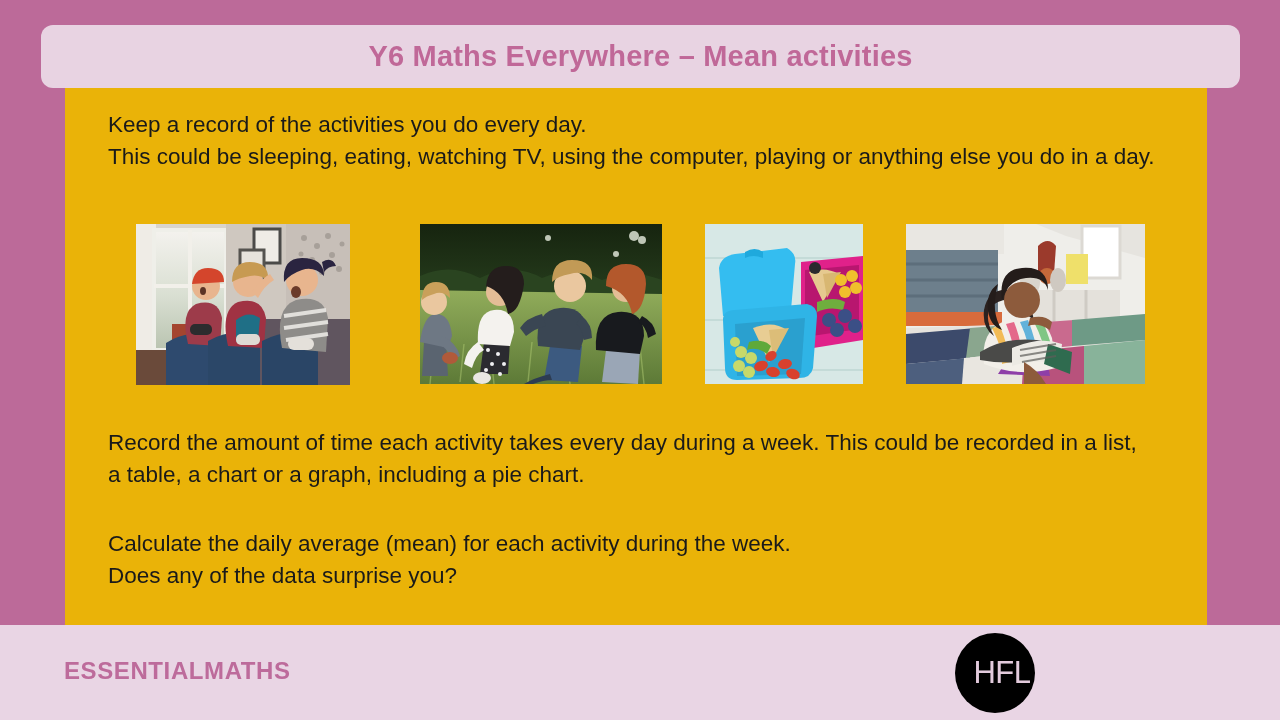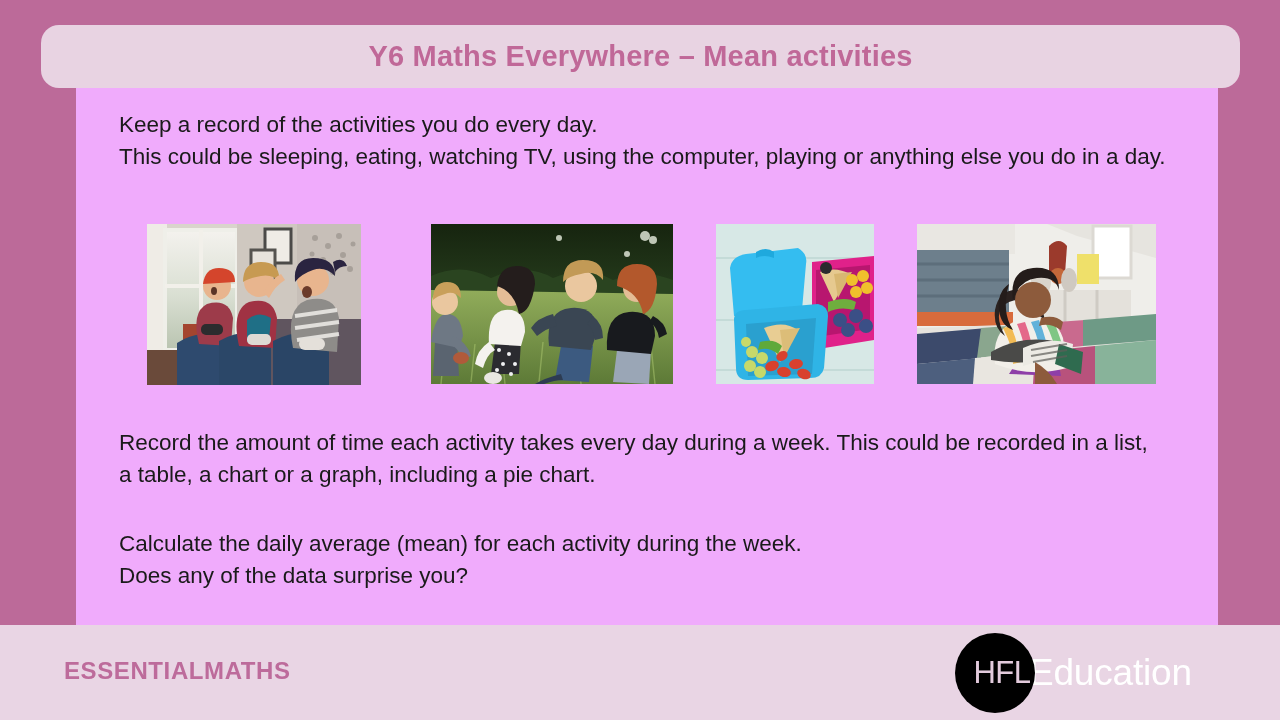--- a/index.html
+++ b/index.html
@@ -22,42 +22,42 @@
   }
 
   
   .title-bar {
     position: absolute;
     left: 41px;
     top: 25px;
     width: 1199px;
     height: 63px;
     background: #e8d3e2;
-    border-radius: 18px;
+    border-radius: 12px;
     display: flex;
     align-items: center;
     justify-content: center;
     box-sizing: border-box;
   }
   .title-text {
     font-size: 29px;
     font-weight: bold;
     color: #c06898;
     letter-spacing: 0.2px;
     white-space: nowrap;
   }
 
   
   .content-panel {
     position: absolute;
-    left: 76px;
+    left: 65px;
     top: 88px;
     width: 1142px;
     height: 572px;
-    background: #f0abfc;
+    background: #eab308;
     box-sizing: border-box;
   }
   .body-text {
     position: absolute;
     color: #1a1a1a;
     font-size: 22.5px;
     line-height: 32px;
     white-space: pre-line;
   }
   .para-intro {
@@ -437,17 +437,16 @@
 Does any of the data surprise you?</div>
     <div class="body-text para-record">Record the amount of time each activity takes every day during a week. This could be recorded in a list, a table, a chart or a graph, including a pie chart.</div>
   </div>
 
   <div class="footer">
     <div class="footer-brand">ESSENTIALMATHS</div>
     <div class="hfl-logo">
       <div class="hfl-badge">
         <span class="hfl-badge-text">HFL</span>
       </div>
-      <span class="hfl-word">Education</span>
     </div>
   </div>
 
 </div>
 
 </body></html>

